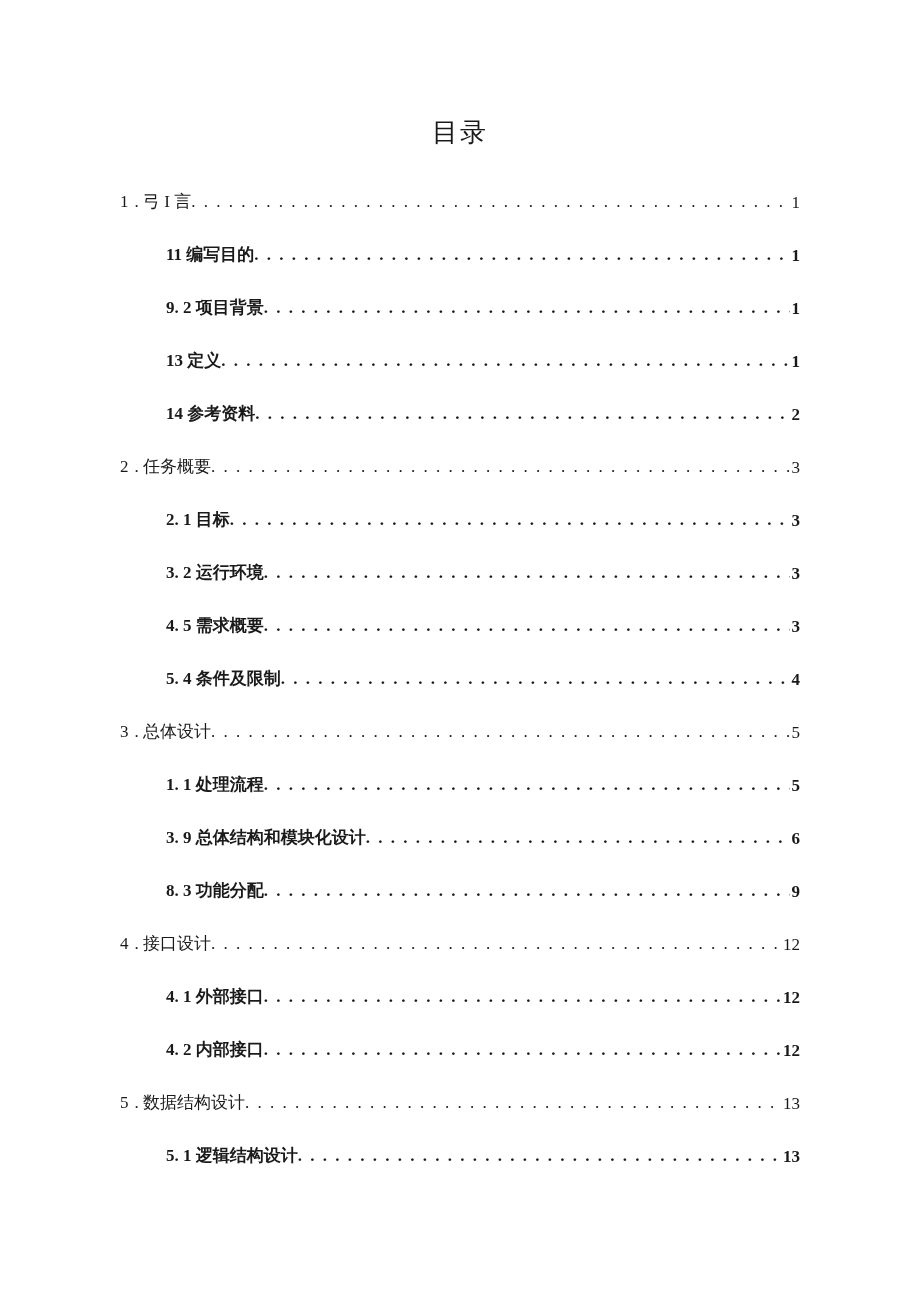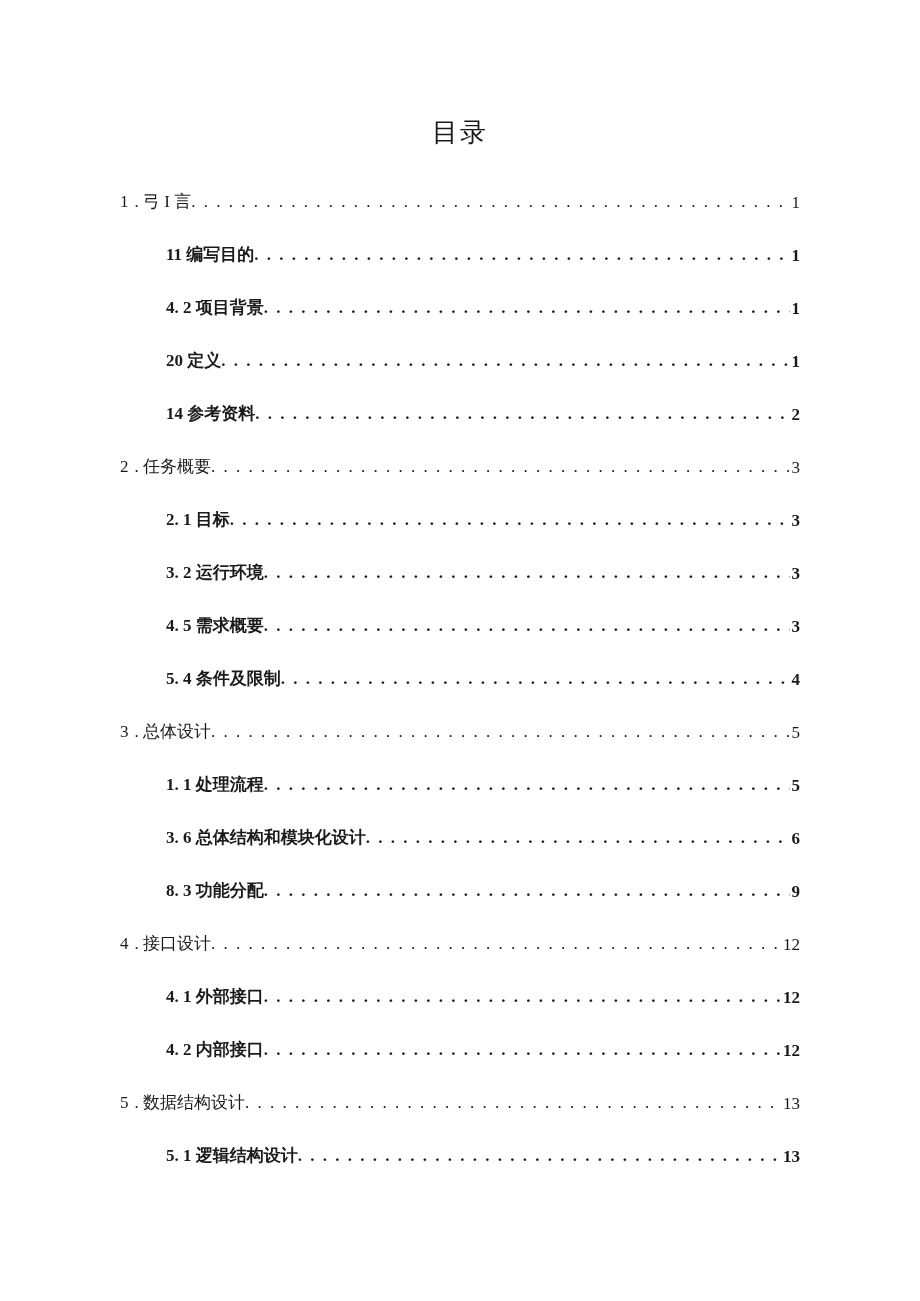--- a/index.html
+++ b/index.html
@@ -68,26 +68,26 @@
       <span class="toc-label"><span class="num">1</span><span>. 弓 I 言 </span></span>
       <span class="toc-dots">. . . . . . . . . . . . . . . . . . . . . . . . . . . . . . . . . . . . . . . . . . . . . . . . . . . . . . . . . . . . . . . . . . . . . . . . . . . . . . . . . . . . . . . . . . . . . . . . . . . . . . . . . . . . . . . . . . . . . . . . . . . . . . . . . . . . . . . . . . . . . . . . . . . . . . . . . . . .</span>
       <span class="toc-page">1</span>
     </div>
     <div class="toc-line level2">
       <span class="toc-label">11 编写目的</span>
       <span class="toc-dots">. . . . . . . . . . . . . . . . . . . . . . . . . . . . . . . . . . . . . . . . . . . . . . . . . . . . . . . . . . . . . . . . . . . . . . . . . . . . . . . . . . . . . . . . . . . . . . . . . . . . . . . . . . . . . . . . . . . . . . . . . . . . . . . . . . . . . . . . . . . . . . . . . . . . . . . . . . . .</span>
       <span class="toc-page">1</span>
     </div>
     <div class="toc-line level2">
-      <span class="toc-label">4. 2 项目背景</span>
+      <span class="toc-label">9. 2 项目背景</span>
       <span class="toc-dots">. . . . . . . . . . . . . . . . . . . . . . . . . . . . . . . . . . . . . . . . . . . . . . . . . . . . . . . . . . . . . . . . . . . . . . . . . . . . . . . . . . . . . . . . . . . . . . . . . . . . . . . . . . . . . . . . . . . . . . . . . . . . . . . . . . . . . . . . . . . . . . . . . . . . . . . . . . . .</span>
       <span class="toc-page">1</span>
     </div>
     <div class="toc-line level2">
-      <span class="toc-label">20 定义</span>
+      <span class="toc-label">13 定义</span>
       <span class="toc-dots">. . . . . . . . . . . . . . . . . . . . . . . . . . . . . . . . . . . . . . . . . . . . . . . . . . . . . . . . . . . . . . . . . . . . . . . . . . . . . . . . . . . . . . . . . . . . . . . . . . . . . . . . . . . . . . . . . . . . . . . . . . . . . . . . . . . . . . . . . . . . . . . . . . . . . . . . . . . .</span>
       <span class="toc-page">1</span>
     </div>
     <div class="toc-line level2">
       <span class="toc-label">14 参考资料</span>
       <span class="toc-dots">. . . . . . . . . . . . . . . . . . . . . . . . . . . . . . . . . . . . . . . . . . . . . . . . . . . . . . . . . . . . . . . . . . . . . . . . . . . . . . . . . . . . . . . . . . . . . . . . . . . . . . . . . . . . . . . . . . . . . . . . . . . . . . . . . . . . . . . . . . . . . . . . . . . . . . . . . . . .</span>
       <span class="toc-page">2</span>
     </div>
     <div class="toc-line level1">
       <span class="toc-label"><span class="num">2</span><span>. 任务概要 </span></span>
@@ -118,21 +118,21 @@
       <span class="toc-label"><span class="num">3</span><span>. 总体设计 </span></span>
       <span class="toc-dots">. . . . . . . . . . . . . . . . . . . . . . . . . . . . . . . . . . . . . . . . . . . . . . . . . . . . . . . . . . . . . . . . . . . . . . . . . . . . . . . . . . . . . . . . . . . . . . . . . . . . . . . . . . . . . . . . . . . . . . . . . . . . . . . . . . . . . . . . . . . . . . . . . . . . . . . . . . . .</span>
       <span class="toc-page">5</span>
     </div>
     <div class="toc-line level2">
       <span class="toc-label">1.  1 处理流程</span>
       <span class="toc-dots">. . . . . . . . . . . . . . . . . . . . . . . . . . . . . . . . . . . . . . . . . . . . . . . . . . . . . . . . . . . . . . . . . . . . . . . . . . . . . . . . . . . . . . . . . . . . . . . . . . . . . . . . . . . . . . . . . . . . . . . . . . . . . . . . . . . . . . . . . . . . . . . . . . . . . . . . . . . .</span>
       <span class="toc-page">5</span>
     </div>
     <div class="toc-line level2">
-      <span class="toc-label">3.  6 总体结构和模块化设计</span>
+      <span class="toc-label">3.  9 总体结构和模块化设计</span>
       <span class="toc-dots">. . . . . . . . . . . . . . . . . . . . . . . . . . . . . . . . . . . . . . . . . . . . . . . . . . . . . . . . . . . . . . . . . . . . . . . . . . . . . . . . . . . . . . . . . . . . . . . . . . . . . . . . . . . . . . . . . . . . . . . . . . . . . . . . . . . . . . . . . . . . . . . . . . . . . . . . . . . .</span>
       <span class="toc-page">6</span>
     </div>
     <div class="toc-line level2">
       <span class="toc-label">8.  3 功能分配</span>
       <span class="toc-dots">. . . . . . . . . . . . . . . . . . . . . . . . . . . . . . . . . . . . . . . . . . . . . . . . . . . . . . . . . . . . . . . . . . . . . . . . . . . . . . . . . . . . . . . . . . . . . . . . . . . . . . . . . . . . . . . . . . . . . . . . . . . . . . . . . . . . . . . . . . . . . . . . . . . . . . . . . . . .</span>
       <span class="toc-page">9</span>
     </div>
     <div class="toc-line level1">
       <span class="toc-label"><span class="num">4</span><span>. 接口设计 </span></span>

